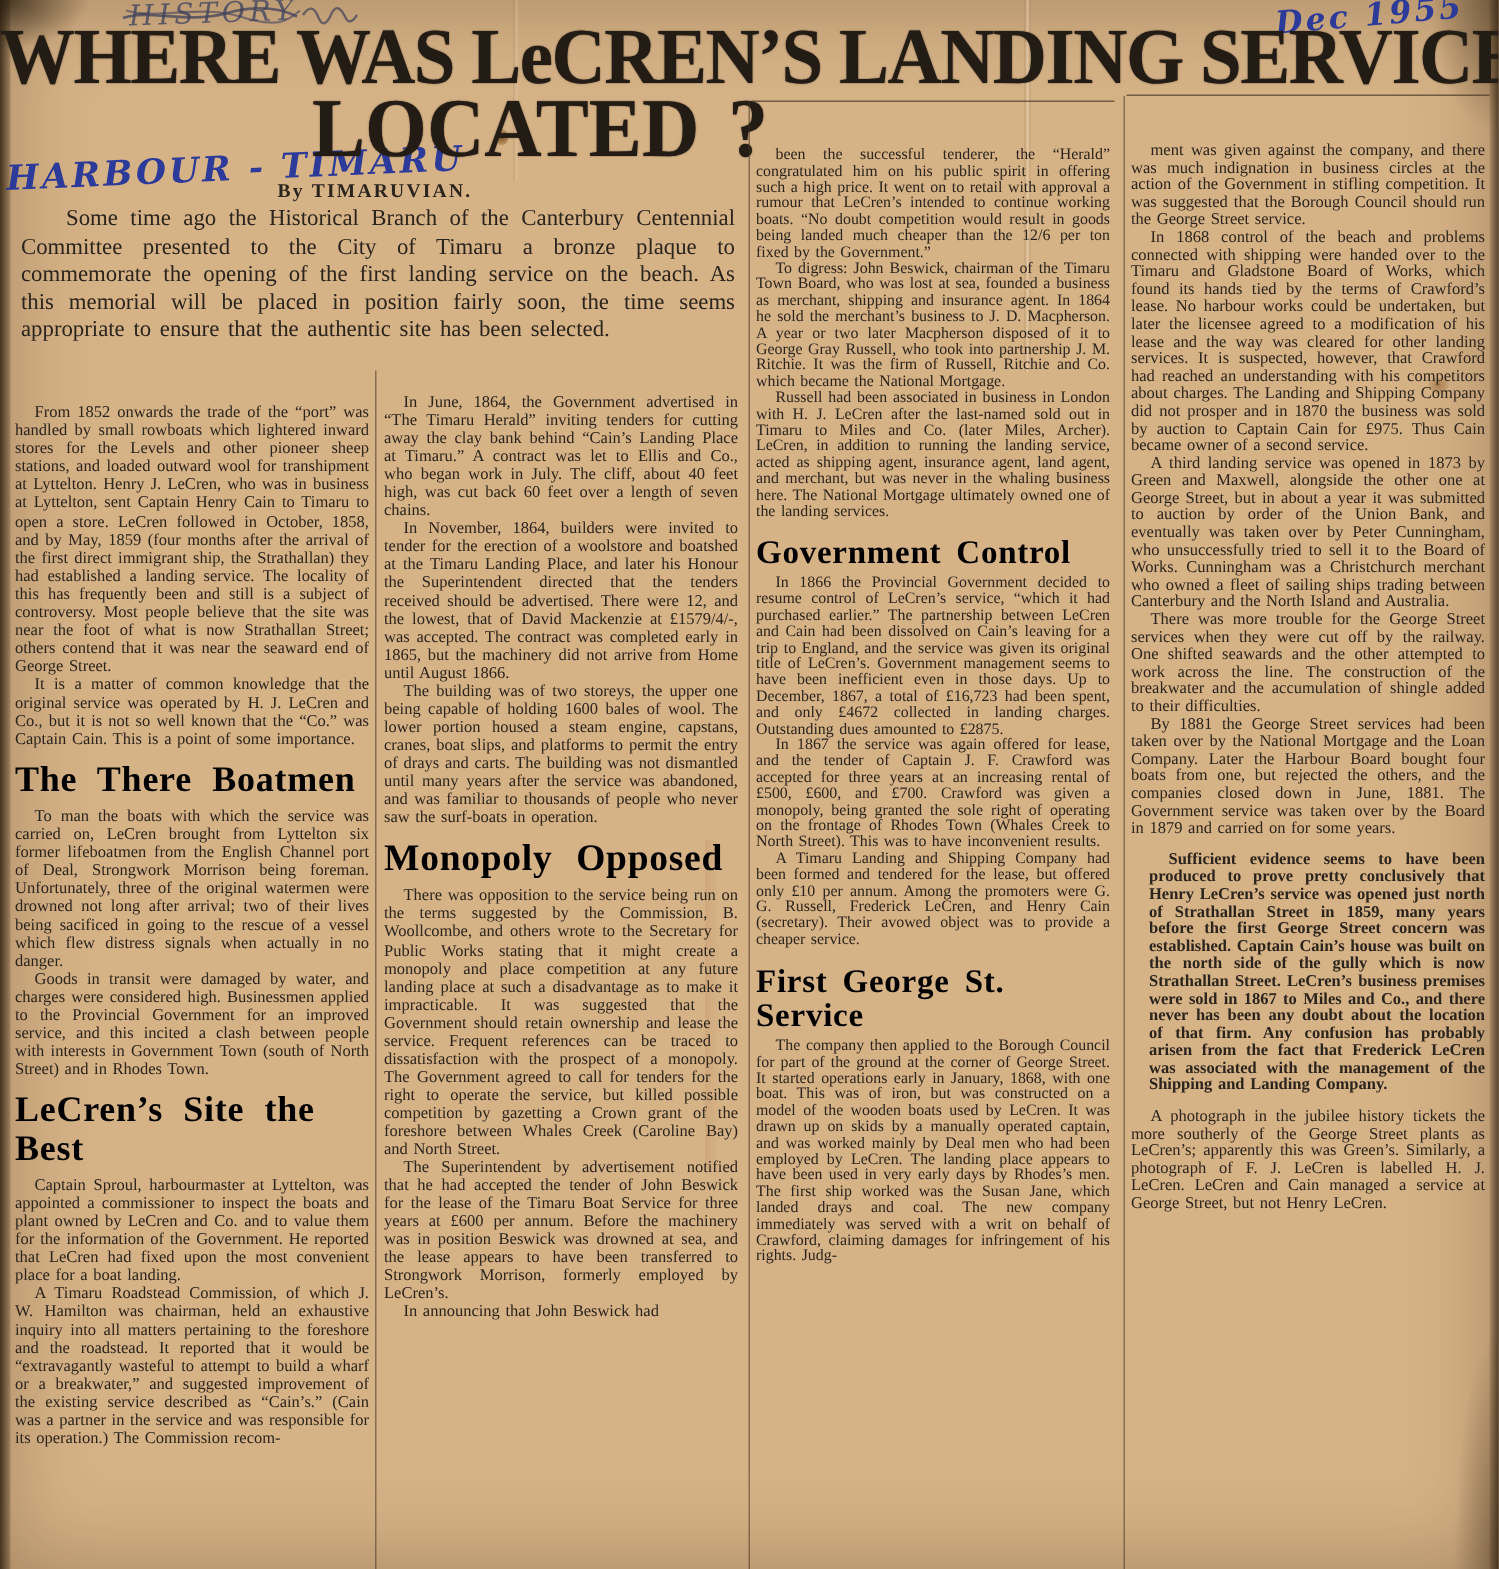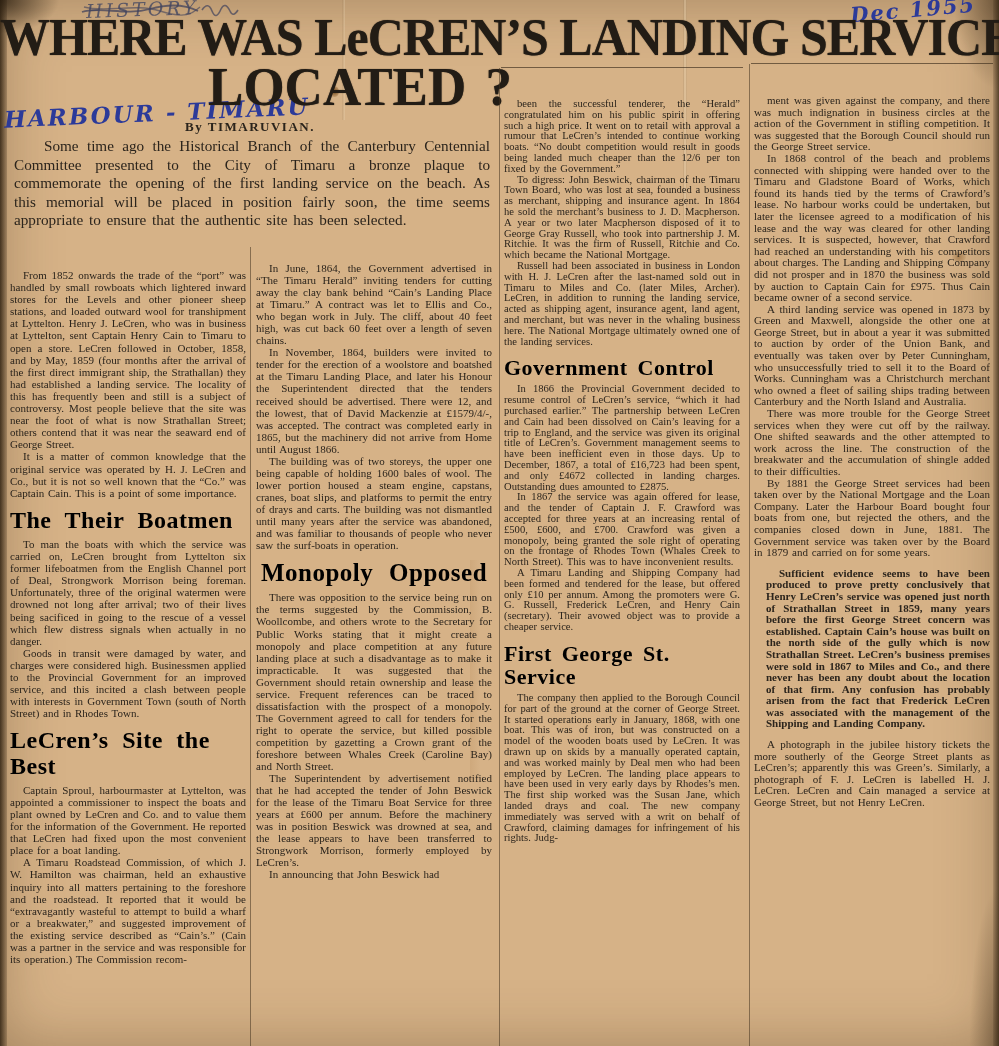--- a/index.html
+++ b/index.html
@@ -81,21 +81,21 @@
   #col1{left:10px;top:250px;width:236px;font-size:11px;line-height:12.1px;}
   #col2{left:256px;top:243px;width:236px;font-size:11px;line-height:12.05px;}
   #col3{left:504px;top:80px;width:236px;font-size:10.6px;line-height:10.8px;}
   #col4{left:754px;top:76px;width:236px;font-size:11px;line-height:11.6px;}
   .section{
     font-weight:700;color:#000000;text-align:left;text-indent:0;
     line-height:1.05;margin:9px 0 5px 0;letter-spacing:.5px;
     transform-origin:left center;
   }
   #col1 .section{font-size:24px;word-spacing:7px;}
-  #col2 .section{font-size:25px;word-spacing:9px;text-align:center;}
+  #col2 .section{font-size:25px;word-spacing:9px;}
   #col3 .section{font-size:22px;word-spacing:4px;}
   #col4 .section{font-size:21px;word-spacing:3px;}
   .gap-top{margin-top:9px !important;}
   .bold-para{font-weight:700;padding-left:12px;}
 
   
   .vrule{position:absolute;width:1px;background:rgba(70,52,32,.55);}
   .hrule{position:absolute;height:1px;background:rgba(60,45,28,.65);}
   #rule-12{left:250px;top:247px;height:799px;}
   #rule-23{left:499px;top:68px;height:978px;}
@@ -138,21 +138,21 @@
 
   <div class="vrule" id="rule-12"></div>
   <div class="vrule" id="rule-23"></div>
   <div class="vrule" id="rule-34"></div>
   <div class="hrule" id="hrule-3"></div>
   <div class="hrule" id="hrule-4"></div>
 
   <div class="col" id="col1">
     <p>From 1852 onwards the trade of the “port” was handled by small rowboats which lightered inward stores for the Levels and other pioneer sheep stations, and loaded outward wool for transhipment at Lyttelton.  Henry J. LeCren, who was in business at Lyttelton, sent Captain Henry Cain to Timaru to open a store.  LeCren followed in October, 1858, and by May, 1859 (four months after the arrival of the first direct immigrant ship, the Strathallan) they had established a landing service.  The locality of this has frequently been and still is a subject of controversy.  Most people believe that the site was near the foot of what is now Strathallan Street; others contend that it was near the seaward end of George Street.</p>
     <p>It is a matter of common knowledge that the original service was operated by H. J. LeCren and Co., but it is not so well known that the “Co.” was Captain Cain.  This is a point of some importance.</p>
-    <h2 class="section">The Their Boatmen</h2>
+    <h2 class="section">The There Boatmen</h2>
     <p>To man the boats with which the service was carried on, LeCren brought from Lyttelton six former lifeboatmen from the English Channel port of Deal, Strongwork Morrison being foreman. Unfortunately, three of the original watermen were drowned not long after arrival; two of their lives being sacificed in going to the rescue of a vessel which flew distress signals when actually in no danger.</p>
     <p>Goods in transit were damaged by water, and charges were considered high.  Businessmen applied to the Provincial Government for an improved service, and this incited a clash between people with interests in Government Town (south of North Street) and in Rhodes Town.</p>
     <h2 class="section">LeCren’s Site the Best</h2>
     <p>Captain Sproul, harbourmaster at Lyttelton, was appointed a commissioner to inspect the boats and plant owned by LeCren and Co. and to value them for the information of the Government. He reported that LeCren had fixed upon the most convenient place for a boat landing.</p>
     <p>A Timaru Roadstead Commission, of which J. W. Hamilton was chairman, held an exhaustive inquiry into all matters pertaining to the foreshore and the roadstead.  It reported that it would be “extravagantly wasteful to attempt to build a wharf or a breakwater,” and suggested improvement of the existing service described as “Cain’s.”  (Cain was a partner in the service and was responsible for its operation.)  The Commission recom-</p>
   </div>
 
   <div class="col" id="col2">
     <p>In June, 1864, the Government advertised in “The Timaru Herald” inviting tenders for cutting away the clay bank behind “Cain’s Landing Place at Timaru.”  A contract was let to Ellis and Co., who began work in July. The cliff, about 40 feet high, was cut back 60 feet over a length of seven chains.</p>
     <p>In November, 1864, builders were invited to tender for the erection of a woolstore and boatshed at the Timaru Landing Place, and later his Honour the Superintendent directed that the tenders received should be advertised. There were 12, and the lowest, that of David Mackenzie at £1579/4/-, was accepted.  The contract was completed early in 1865, but the machinery did not arrive from Home until August 1866.</p>

